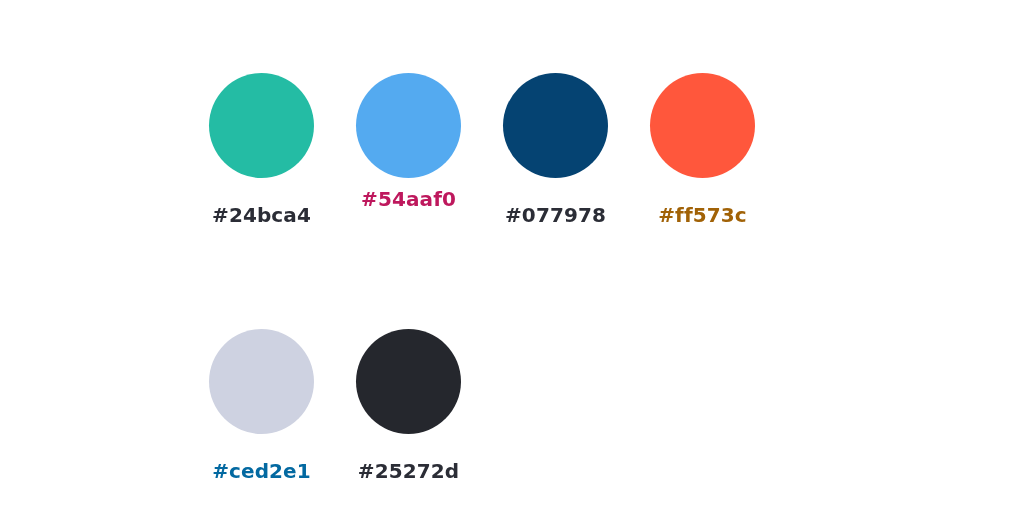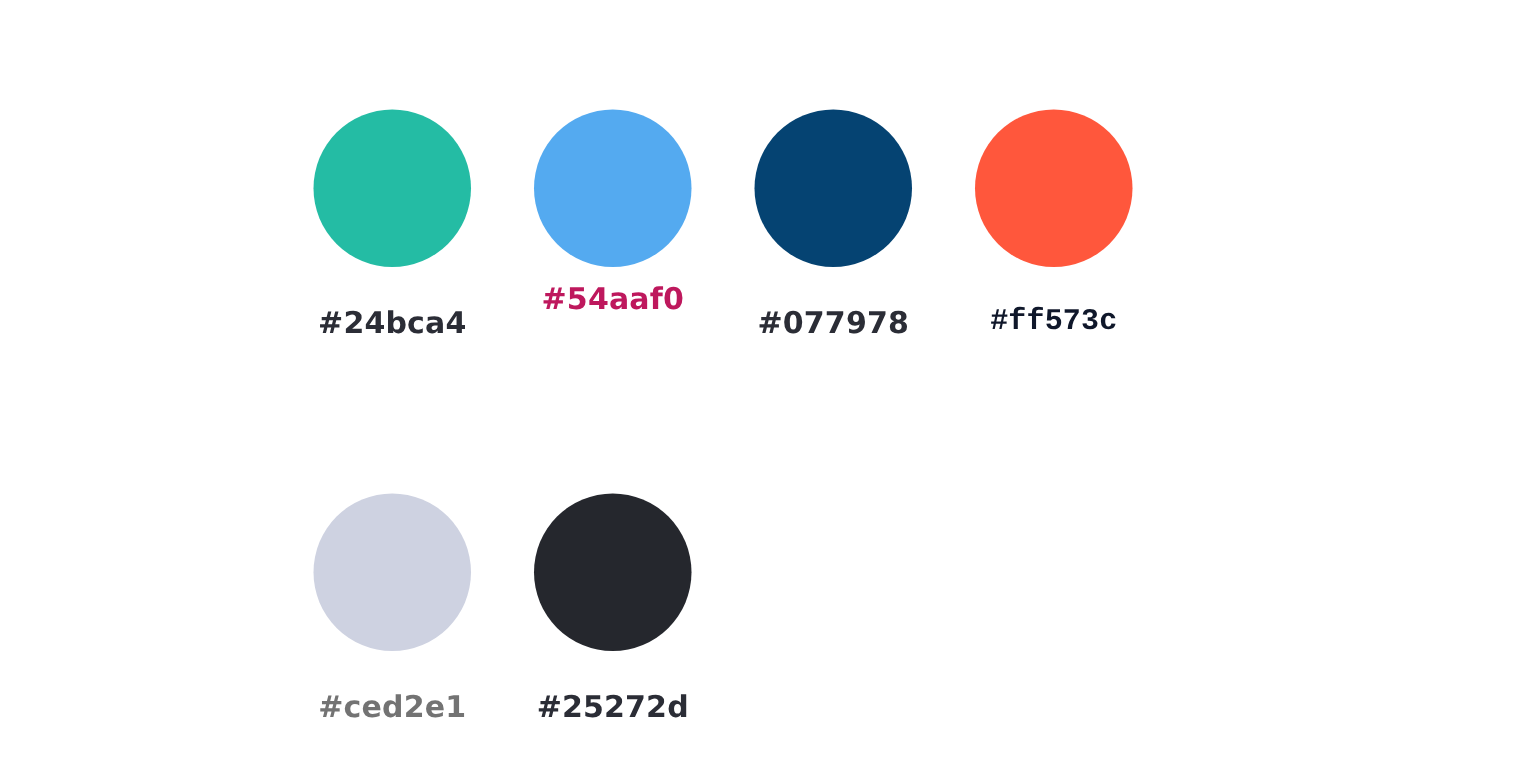--- a/index.html
+++ b/index.html
@@ -69,26 +69,26 @@
       <span class="swatch-label" style="color: #be185d; margin-top: 11px;">#54aaf0</span>
     </div>
 
     <div class="swatch">
       <span class="swatch-circle" style="background-color: rgb(5, 67, 114);"></span>
       <span class="swatch-label" style="color: rgb(43, 45, 54);">#077978</span>
     </div>
 
     <div class="swatch">
       <span class="swatch-circle" style="background-color: rgb(255, 87, 60);"></span>
-      <span class="swatch-label" style="color: #0f172a; font-family: Liberation Mono, monospace;">#ff573c</span>
+      <span class="swatch-label" style="color: #a16207;">#ff573c</span>
     </div>
 
     <div class="swatch">
       <span class="swatch-circle" style="background-color: rgb(206, 210, 225);"></span>
-      <span class="swatch-label" style="color: #737373;">#ced2e1</span>
+      <span class="swatch-label" style="color: #0369a1;">#ced2e1</span>
     </div>
 
 
 
     <div class="swatch">
       <span class="swatch-circle" style="background-color: rgb(37, 39, 45);"></span>
       <span class="swatch-label" style="color: rgb(43, 45, 54);">#25272d</span>
     </div>
 
   </div>

